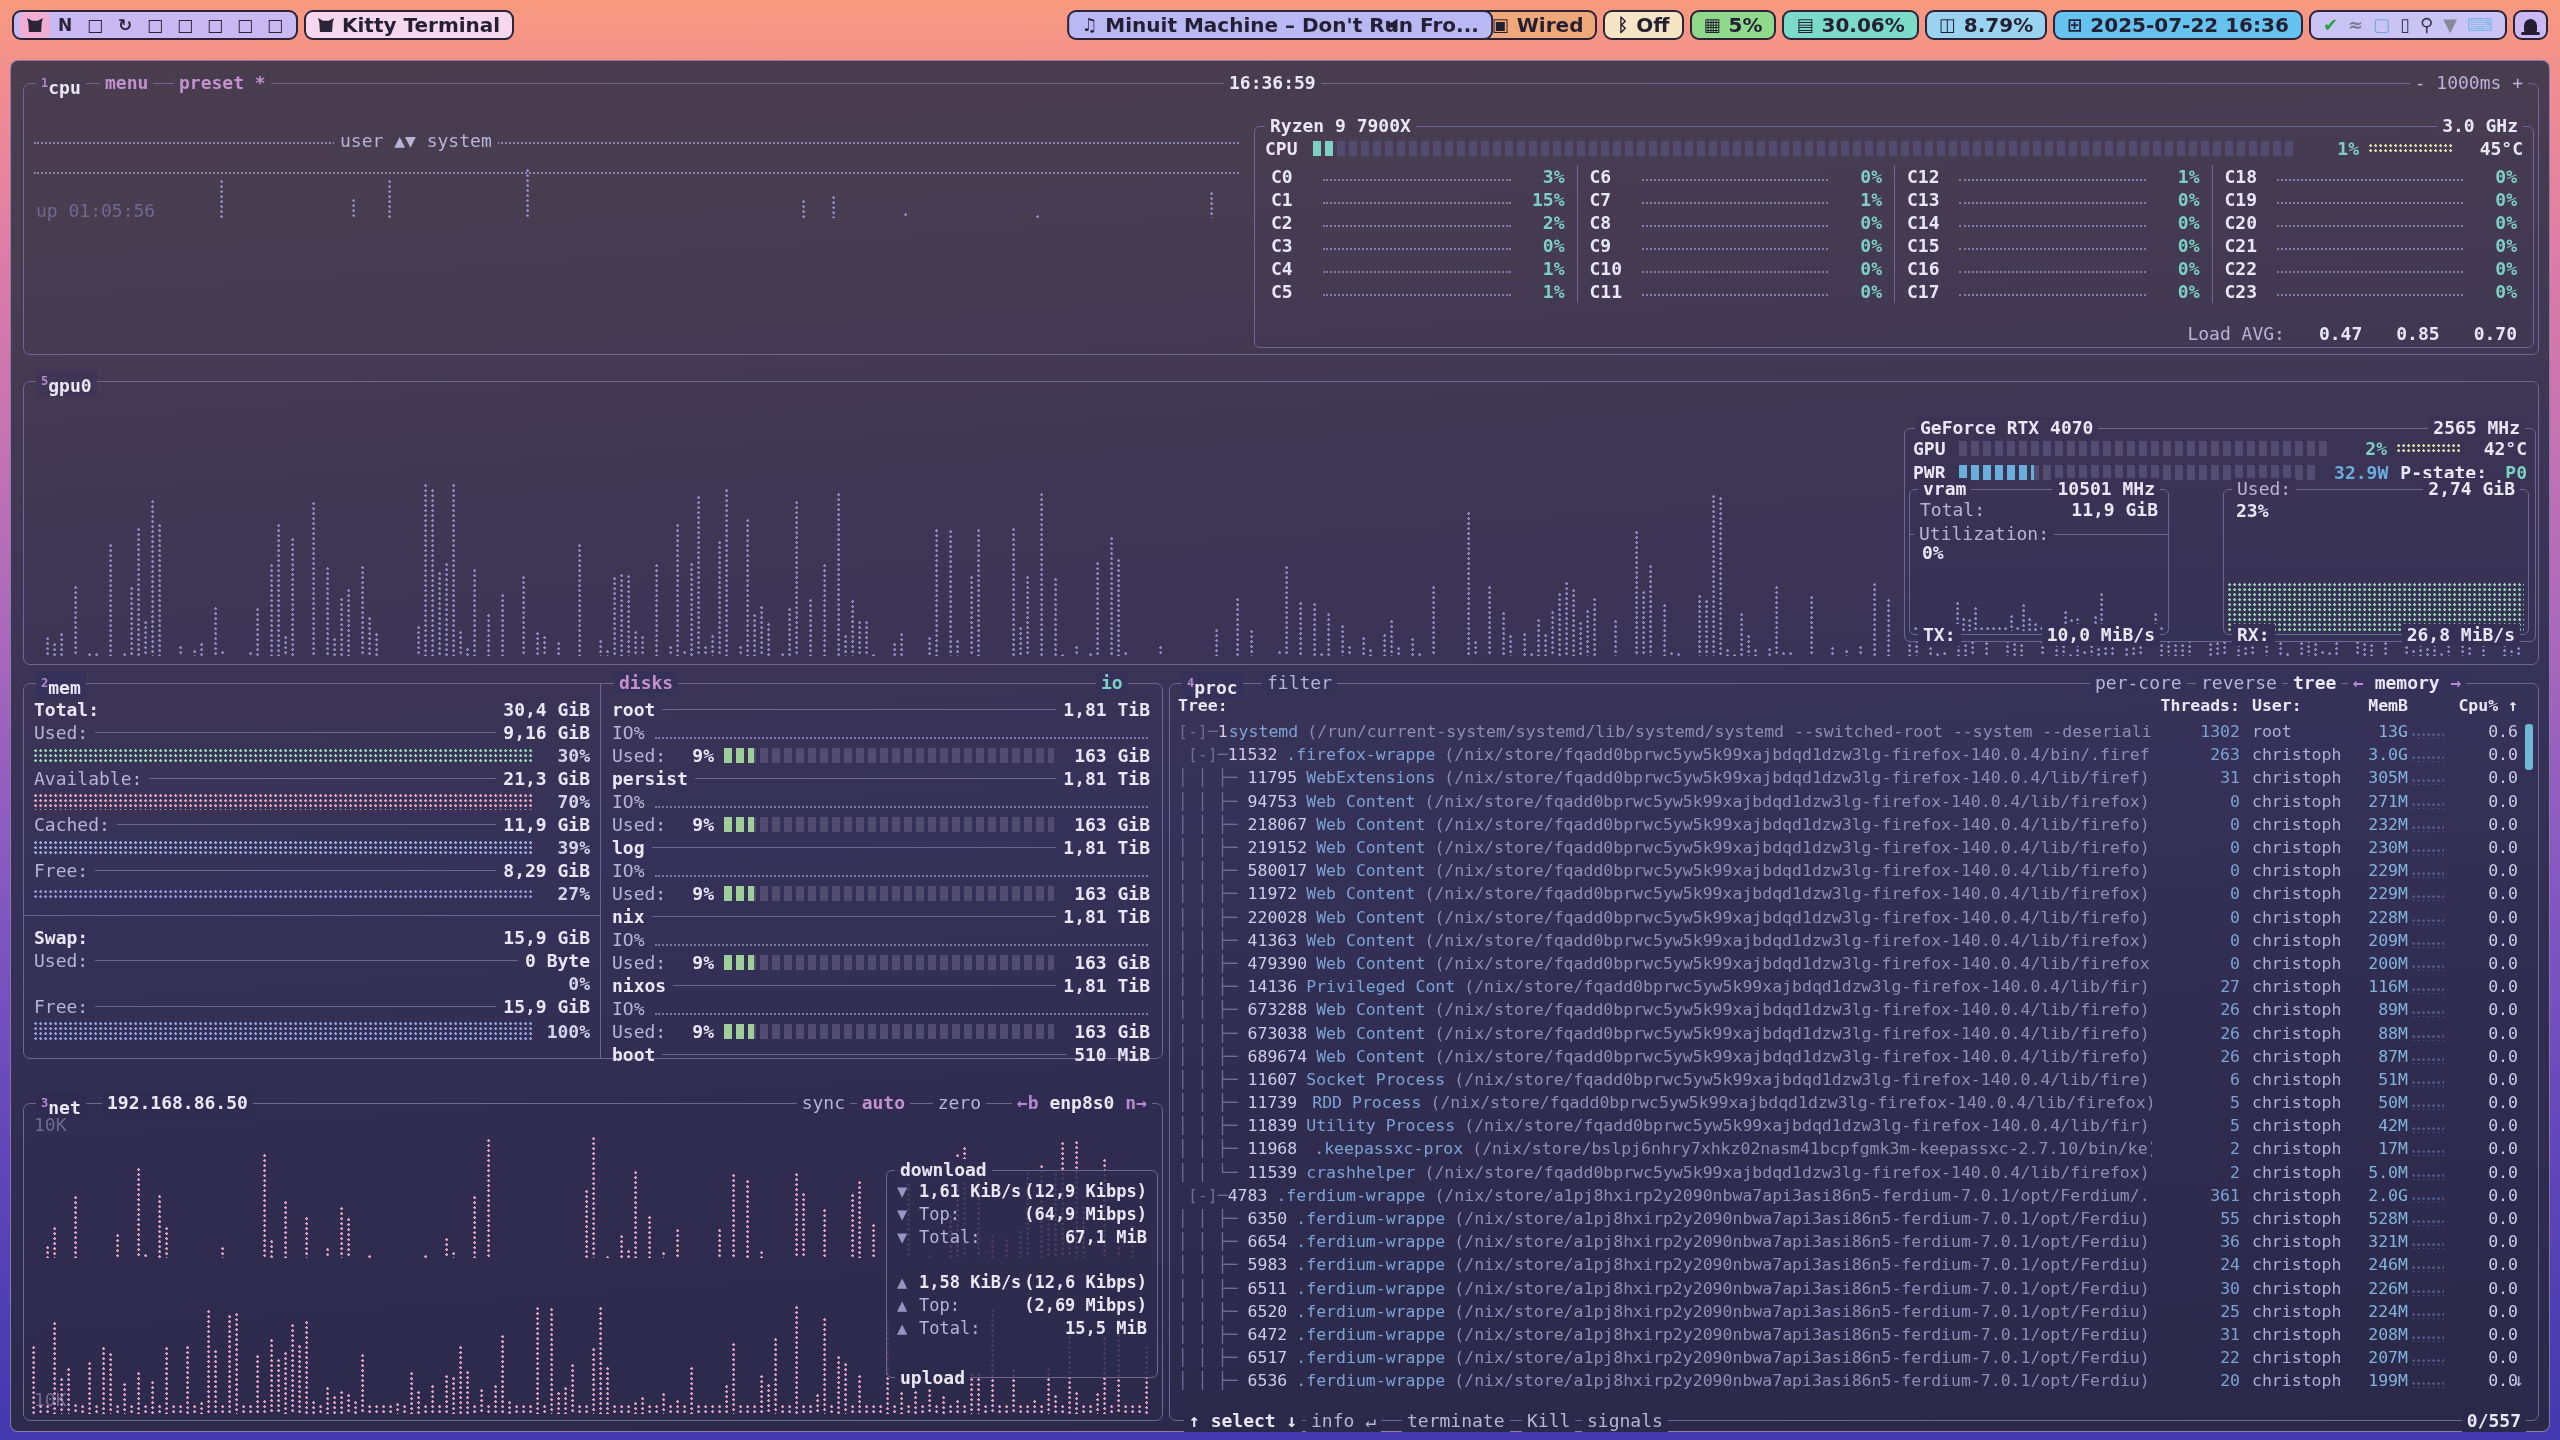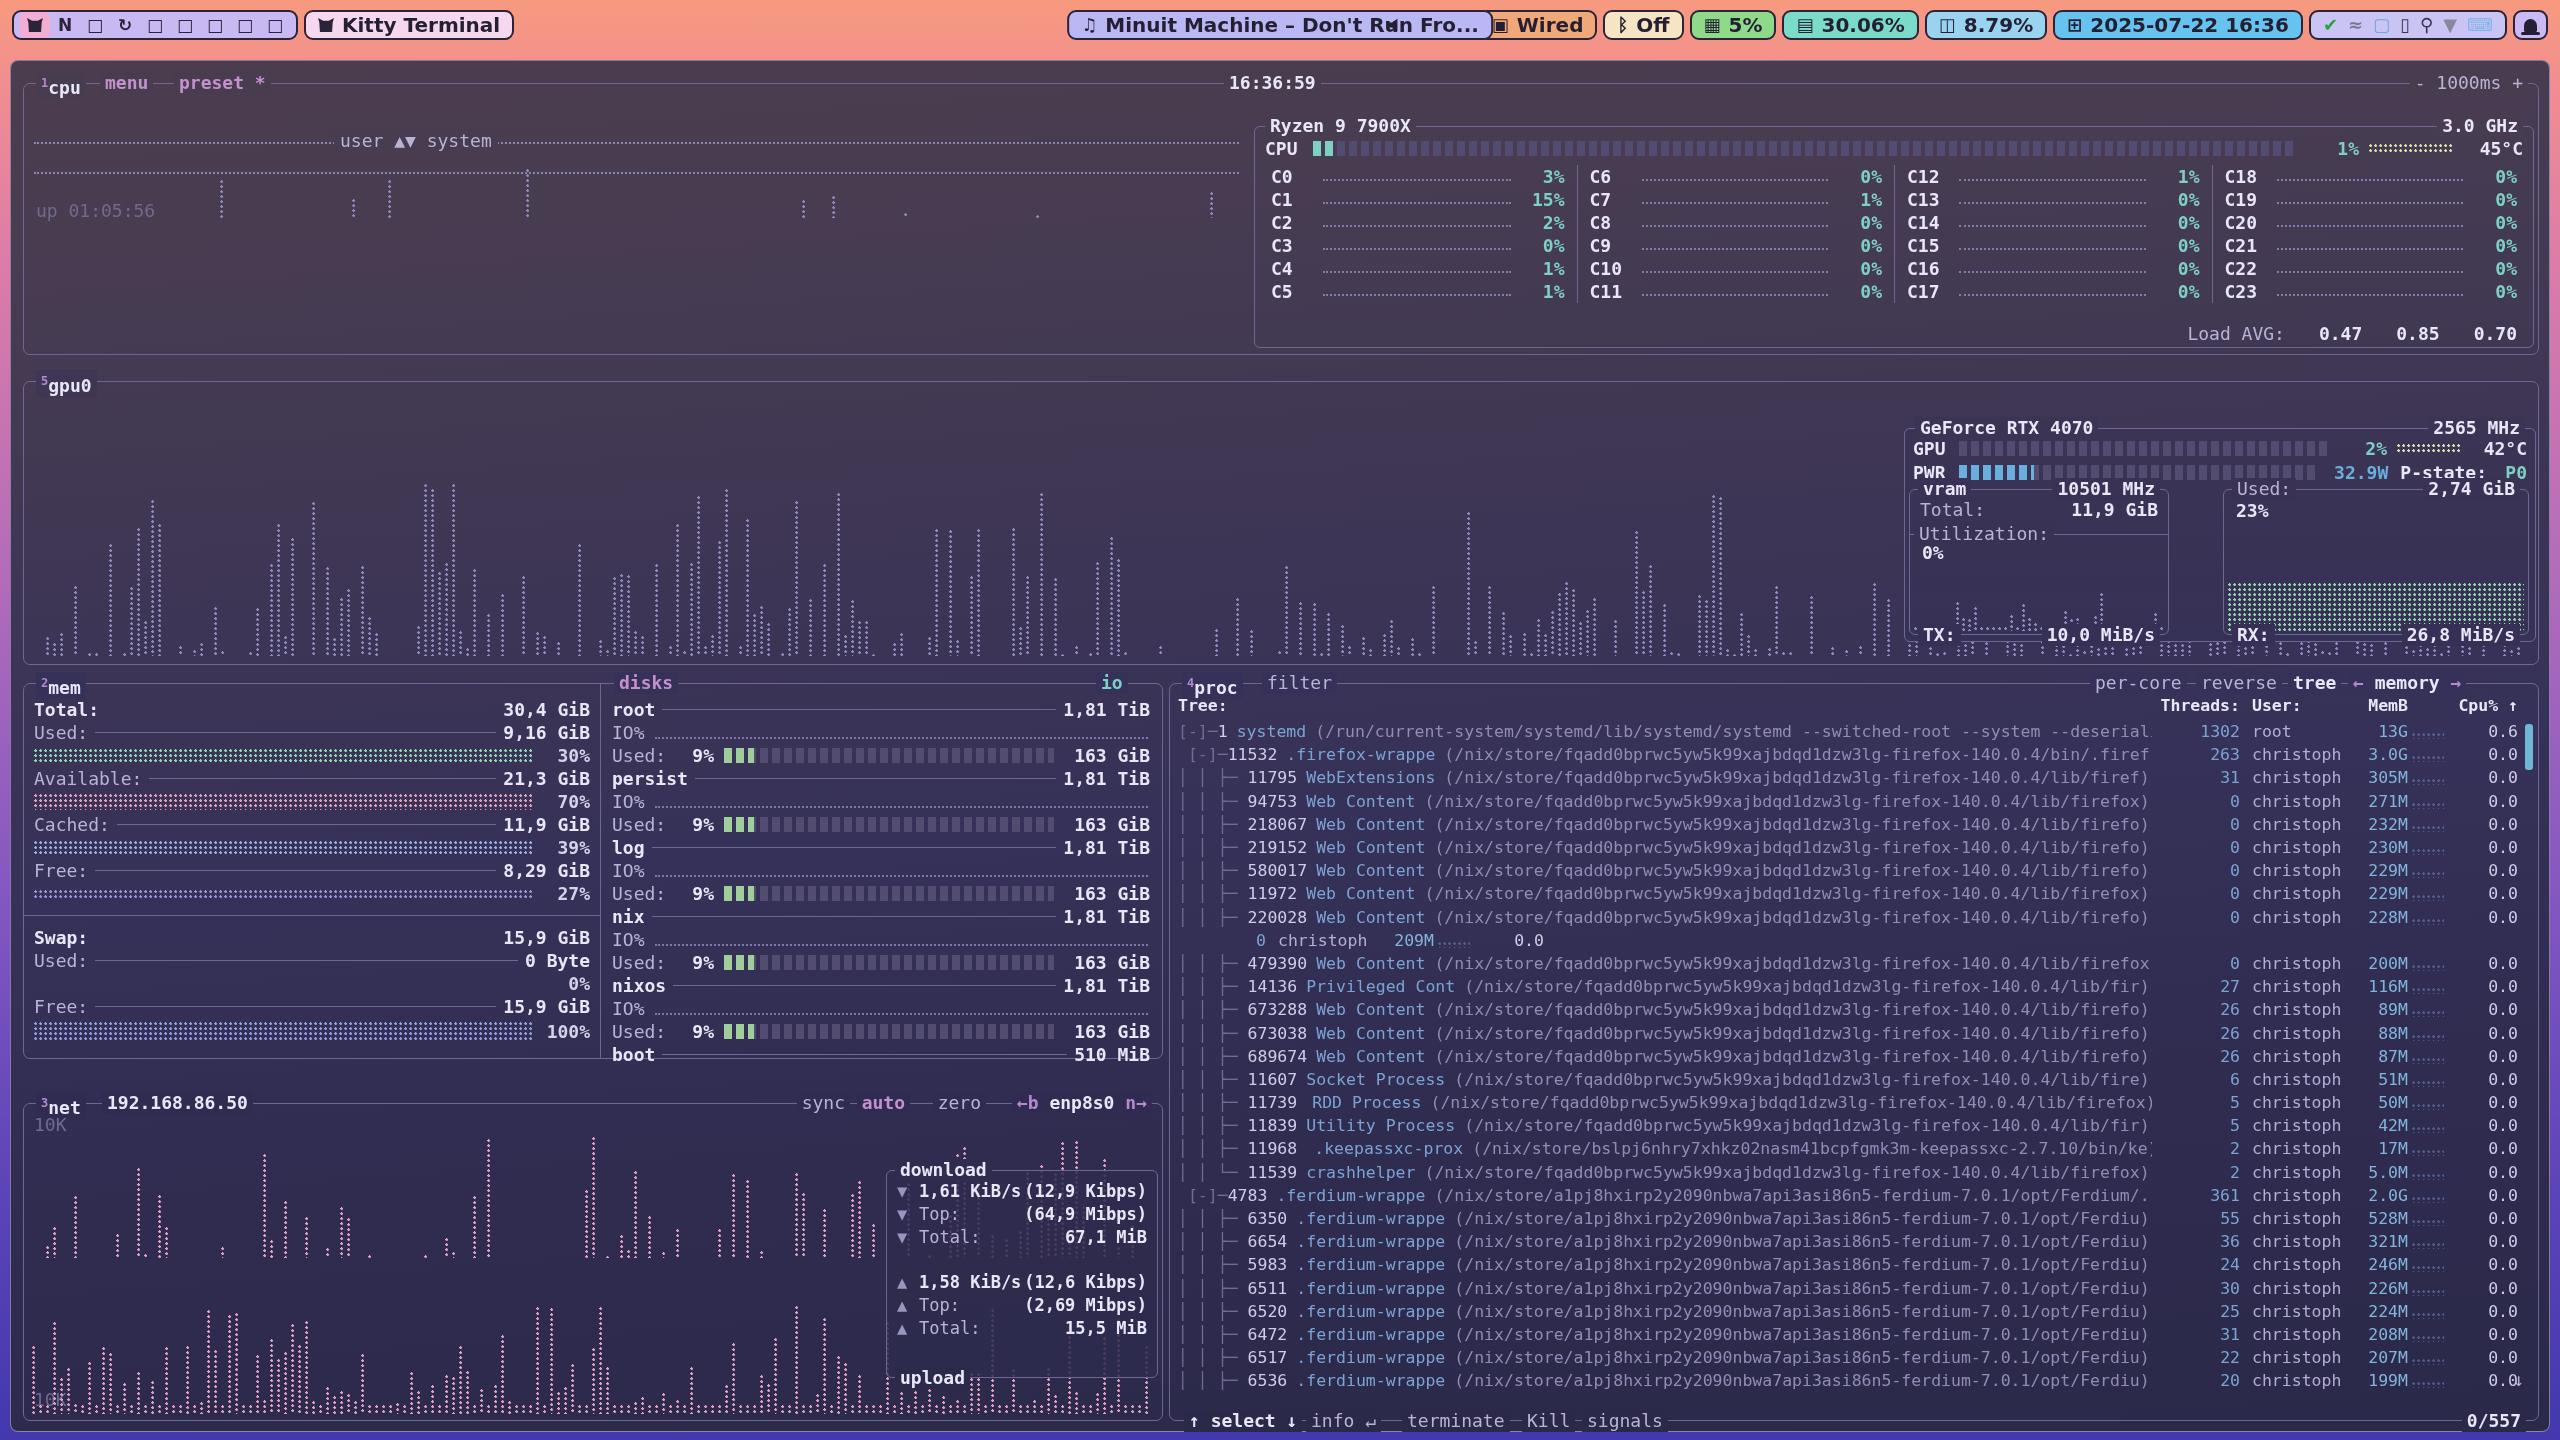--- a/index.html
+++ b/index.html
@@ -1146,21 +1146,21 @@
         <div class="c-main">Tree:</div>
         <div class="c-th phead">Threads:</div>
         <div class="c-user phead">User:</div>
         <div class="c-mem phead">MemB</div>
         <div class="c-dots"></div>
         <div class="c-cpu phead"><span>Cpu%</span> <span>↑</span></div>
       </div>
 
       <div style="position:absolute;left:8px;right:20px;top:36px;bottom:28px;overflow:hidden">
           <div class="prow">
-          <div class="c-main"><span class="p-pre">[-]─</span><span class="p-pid">1</span><span class="p-name" style="margin-left:9px">systemd</span><span class="p-cmd" style="margin-left:9px">(/run/current-system/systemd/lib/systemd/systemd --switched-root --system --deserializ)</span></div>
+          <div class="c-main"><span class="p-pre">[-]─</span><span class="p-pid">1</span><span class="p-name" style="margin-left:1px">systemd</span><span class="p-cmd" style="margin-left:9px">(/run/current-system/systemd/lib/systemd/systemd --switched-root --system --deserializ)</span></div>
           <div class="c-th">1302</div>
           <div class="c-user">root</div>
           <div class="c-mem">13G</div>
           <div class="c-dots">
               <i class="dotfill"></i>
             </div>
           <div class="c-cpu">0.6</div>
         </div>
           <div class="prow">
           <div class="c-main"><span class="p-pre"> [-]─</span><span class="p-pid">11532</span><span class="p-name" style="margin-left:9px">.firefox-wrappe</span><span class="p-cmd" style="margin-left:9px">(/nix/store/fqadd0bprwc5yw5k99xajbdqd1dzw3lg-firefox-140.0.4/bin/.firef)</span></div>
@@ -1236,20 +1236,21 @@
           <div class="c-main"><span class="p-pre">│ │ ├─ </span><span class="p-pid">220028</span><span class="p-name" style="margin-left:9px">Web Content</span><span class="p-cmd" style="margin-left:9px">(/nix/store/fqadd0bprwc5yw5k99xajbdqd1dzw3lg-firefox-140.0.4/lib/firefo)</span></div>
           <div class="c-th">0</div>
           <div class="c-user">christoph</div>
           <div class="c-mem">228M</div>
           <div class="c-dots">
               <i class="dotfill"></i>
             </div>
           <div class="c-cpu">0.0</div>
         </div>
           <div class="prow">
+          <div class="c-main"><span class="p-pre">│ │ ├─ </span><span class="p-pid">41363</span><span class="p-name" style="margin-left:9px">Web Content</span><span class="p-cmd" style="margin-left:9px">(/nix/store/fqadd0bprwc5yw5k99xajbdqd1dzw3lg-firefox-140.0.4/lib/firefox)</span></div>
           <div class="c-th">0</div>
           <div class="c-user">christoph</div>
           <div class="c-mem">209M</div>
           <div class="c-dots">
               <i class="dotfill"></i>
             </div>
           <div class="c-cpu">0.0</div>
         </div>
           <div class="prow">
           <div class="c-main"><span class="p-pre">│ │ ├─ </span><span class="p-pid">479390</span><span class="p-name" style="margin-left:9px">Web Content</span><span class="p-cmd" style="margin-left:9px">(/nix/store/fqadd0bprwc5yw5k99xajbdqd1dzw3lg-firefox-140.0.4/lib/firefox)</span></div>

